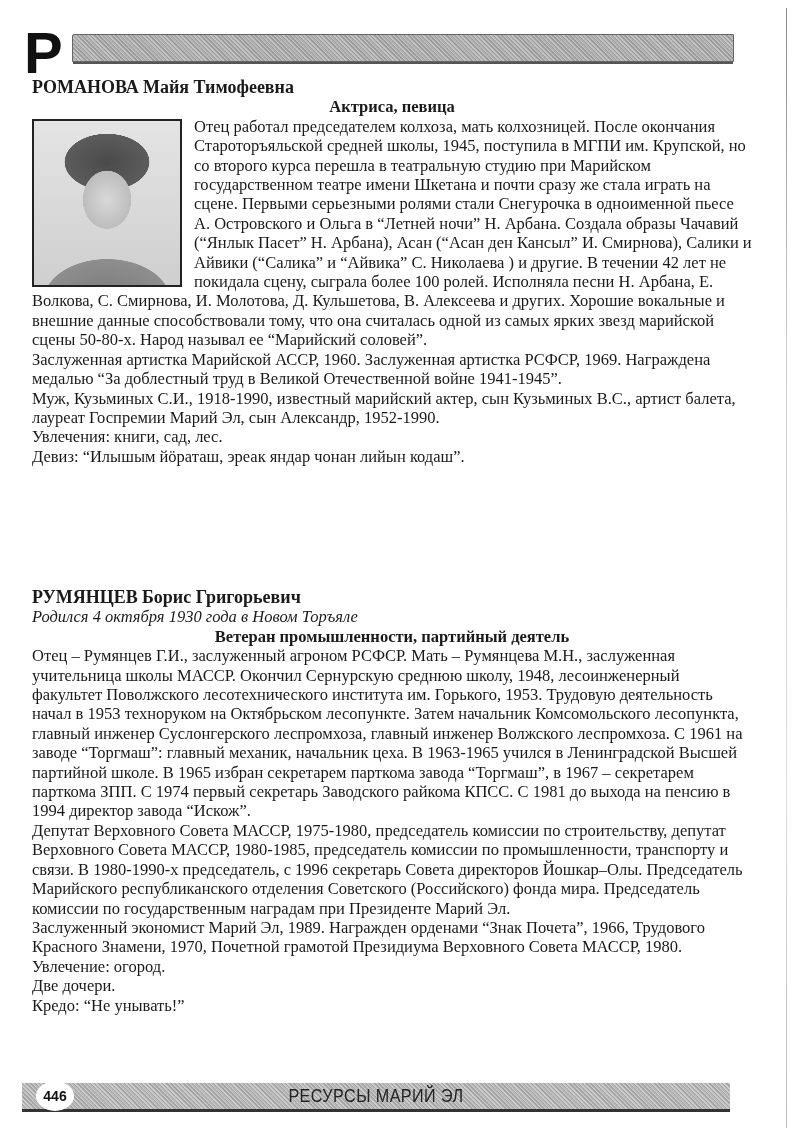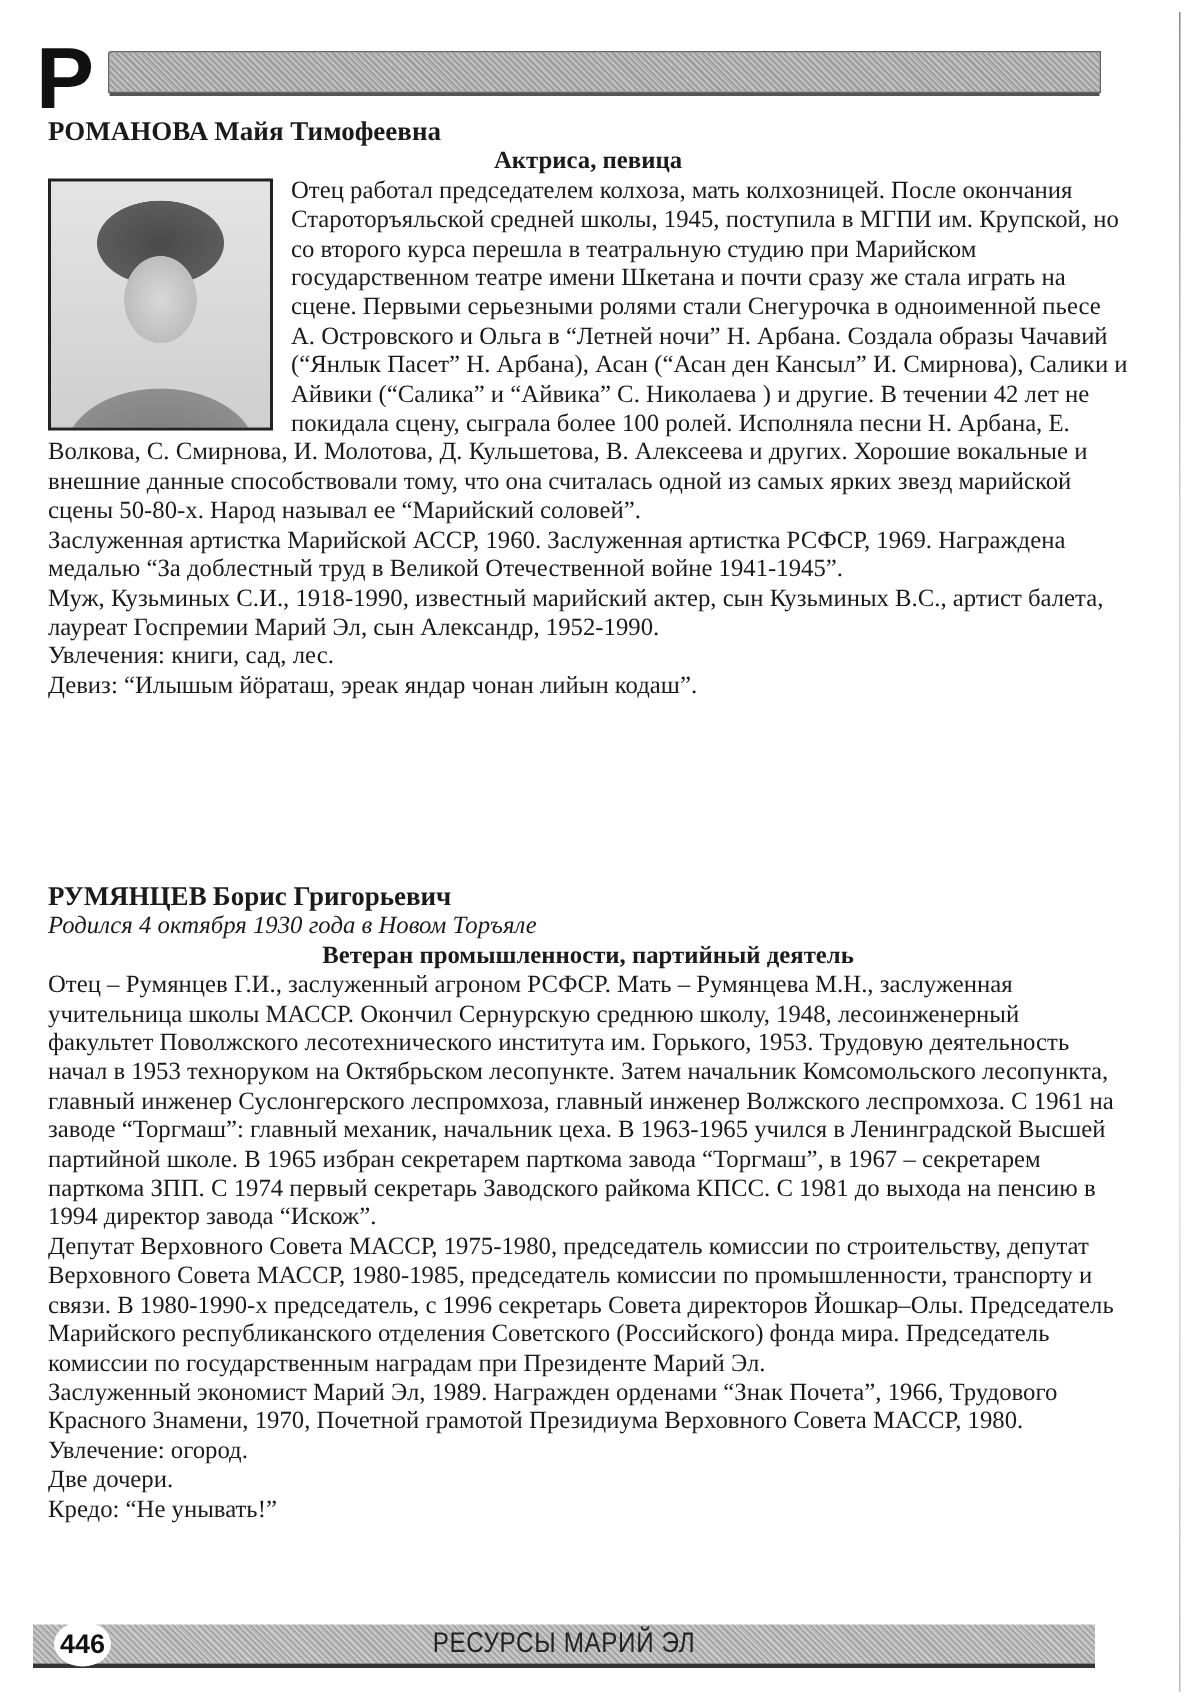--- a/index.html
+++ b/index.html
@@ -24,21 +24,21 @@
            background:
              radial-gradient(ellipse 40px 48px at 50% 48%, #d8d8d8 0, #bdbdbd 60%, transparent 61%),
              radial-gradient(ellipse 60px 40px at 50% 25%, #4a4a4a 0, #5c5c5c 70%, transparent 71%),
              radial-gradient(ellipse 90px 60px at 50% 110%, #7a7a7a 0, #8e8e8e 70%, transparent 71%),
              linear-gradient(#e4e4e4, #cfcfcf); }
   p { margin: 0; }
   .footer { position: absolute; left: 22px; top: 1083px; width: 708px; height: 26px;
             background: repeating-linear-gradient(45deg, #a3a3a3 0 1px, #cdcdcd 1px 2px, #b8b8b8 2px 3px);
             border-bottom: 3px solid #333; }
   .page-num { position: absolute; left: 14px; top: -2px; width: 38px; height: 30px; border-radius: 50%;
-              background: #fff; font-family: "Liberation Sans", sans-serif; font-weight: bold; font-size: 18px;
+              background: #fff; font-family: "Liberation Sans", sans-serif; font-weight: bold; font-size: 14px;
               display: flex; align-items: center; justify-content: center; color: #111; }
   .footer-title { position: absolute; left: 0; right: 0; top: 2px; text-align: center;
                   font-family: "Liberation Sans", sans-serif; font-size: 19px; letter-spacing: 0.5px;
                   transform: scaleX(0.85); color: #222; }
 </style>
 </head>
 <body>
 
 <div class="page-edge"></div>
 

